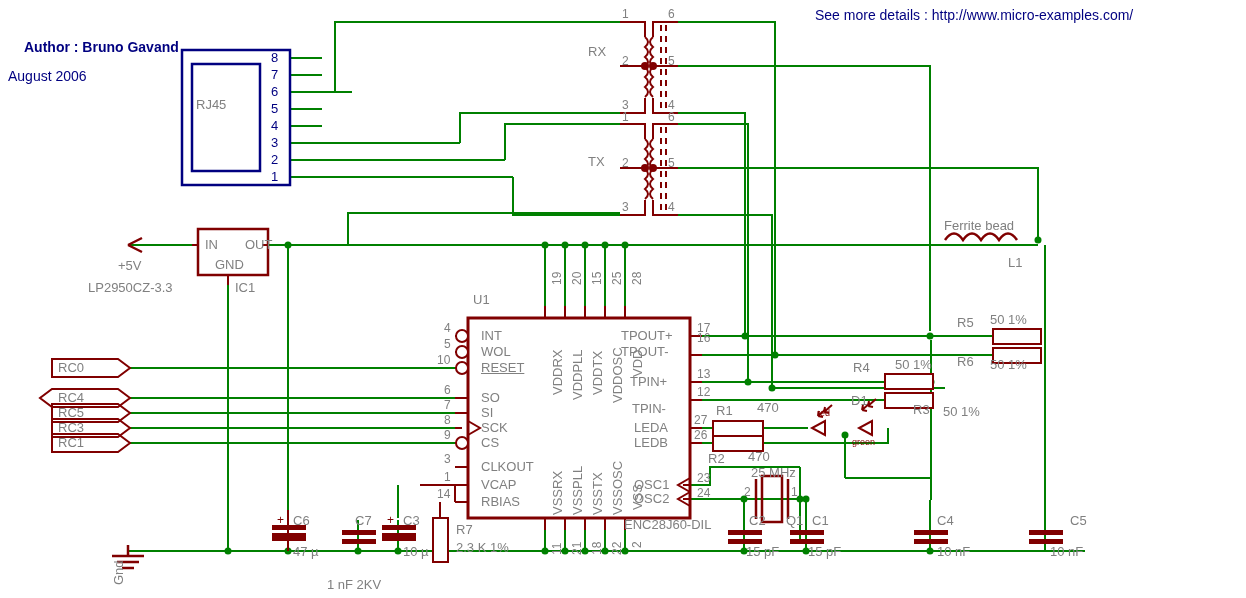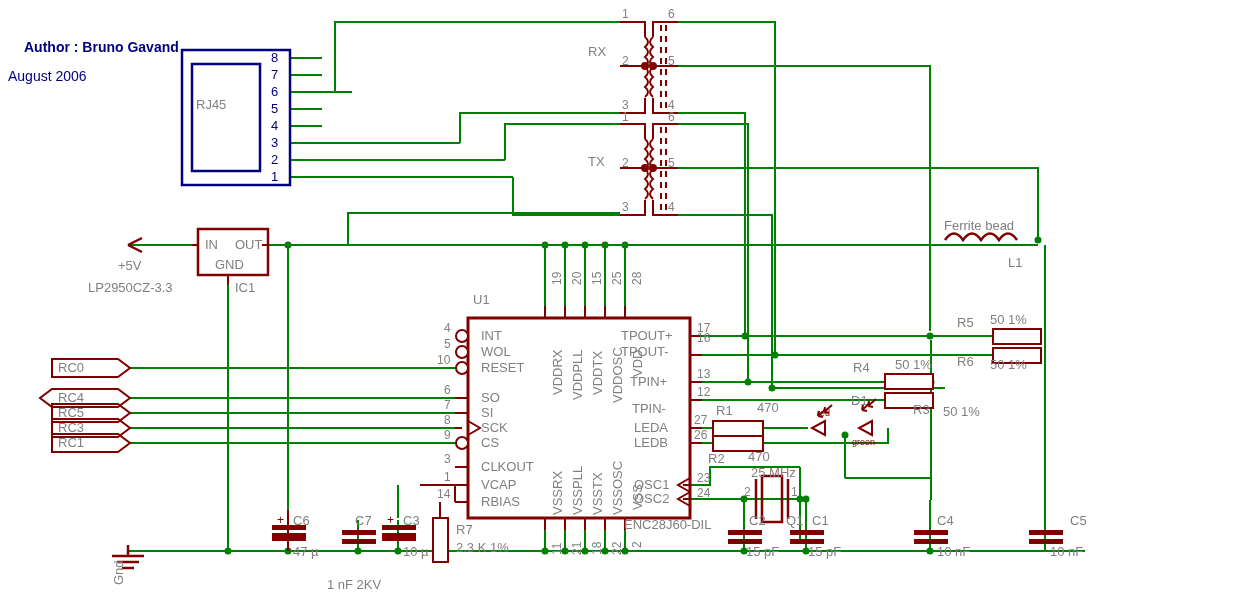--- a/index.html
+++ b/index.html
@@ -327,20 +327,21 @@
     <path d="M52,359 H118 L130,368 L118,377 H52 Z"></path>
     <path d="M52,389 H118 L130,398 L118,407 H52 L40,398 Z"></path>
     <path d="M52,404 H118 L130,413 L118,422 H52 Z"></path>
     <path d="M52,419 H118 L130,428 L118,437 H52 Z"></path>
     <path d="M52,434 H118 L130,443 L118,452 H52 Z"></path>
   </g>
 </svg>
 
 <div class="t title" style="left:24px;top:40px;font-weight:bold;">Author : Bruno Gavand</div>
 <div class="t title" style="left:8px;top:69px;">August 2006</div>
+<div class="t title" style="left:815px;top:8px;">See more details : http://www.micro-examples.com/</div>
 
 <div class="t lbl" style="left:196px;top:98px;">RJ45</div>
 <div class="t pinblue" style="left:271px;top:51px;">8</div>
 <div class="t pinblue" style="left:271px;top:68px;">7</div>
 <div class="t pinblue" style="left:271px;top:85px;">6</div>
 <div class="t pinblue" style="left:271px;top:102px;">5</div>
 <div class="t pinblue" style="left:271px;top:119px;">4</div>
 <div class="t pinblue" style="left:271px;top:136px;">3</div>
 <div class="t pinblue" style="left:271px;top:153px;">2</div>
 <div class="t pinblue" style="left:271px;top:170px;">1</div>
@@ -355,21 +356,21 @@
 
 <div class="t lbl" style="left:588px;top:155px;">TX</div>
 <div class="t pin" style="left:622px;top:111px;">1</div>
 <div class="t pin" style="left:622px;top:157px;">2</div>
 <div class="t pin" style="left:622px;top:201px;">3</div>
 <div class="t pin" style="left:668px;top:111px;">6</div>
 <div class="t pin" style="left:668px;top:157px;">5</div>
 <div class="t pin" style="left:668px;top:201px;">4</div>
 
 <div class="t lbl" style="left:205px;top:238px;">IN</div>
-<div class="t lbl" style="left:235px;top:238px;">OUT</div>
+<div class="t lbl" style="left:245px;top:238px;">OUT</div>
 <div class="t lbl" style="left:215px;top:258px;">GND</div>
 <div class="t lbl" style="left:118px;top:259px;">+5V</div>
 <div class="t lbl" style="left:88px;top:281px;">LP2950CZ-3.3</div>
 <div class="t lbl" style="left:235px;top:281px;">IC1</div>
 
 <div class="t lbl" style="left:473px;top:293px;">U1</div>
 <div class="t lbl" style="left:624px;top:518px;">ENC28J60-DIL</div>
 
 <div class="t pin" style="left:444px;top:322px;">4</div>
 <div class="t pin" style="left:444px;top:338px;">5</div>
@@ -377,21 +378,21 @@
 <div class="t pin" style="left:444px;top:384px;">6</div>
 <div class="t pin" style="left:444px;top:399px;">7</div>
 <div class="t pin" style="left:444px;top:414px;">8</div>
 <div class="t pin" style="left:444px;top:429px;">9</div>
 <div class="t pin" style="left:444px;top:453px;">3</div>
 <div class="t pin" style="left:444px;top:471px;">1</div>
 <div class="t pin" style="left:437px;top:488px;">14</div>
 
 <div class="t lbl" style="left:481px;top:329px;">INT</div>
 <div class="t lbl" style="left:481px;top:345px;">WOL</div>
-<div class="t lbl" style="left:481px;top:361px;">RESET</div>
+<div class="t lbl" style="left:481px;top:361px;text-decoration:underline;">RESET</div>
 <div class="t lbl" style="left:481px;top:391px;">SO</div>
 <div class="t lbl" style="left:481px;top:406px;">SI</div>
 <div class="t lbl" style="left:481px;top:421px;">SCK</div>
 <div class="t lbl" style="left:481px;top:436px;">CS</div>
 <div class="t lbl" style="left:481px;top:460px;">CLKOUT</div>
 <div class="t lbl" style="left:481px;top:478px;">VCAP</div>
 <div class="t lbl" style="left:481px;top:495px;">RBIAS</div>
 
 <div class="t pin" style="left:697px;top:322px;">17</div>
 <div class="t pin" style="left:697px;top:332px;">16</div>

